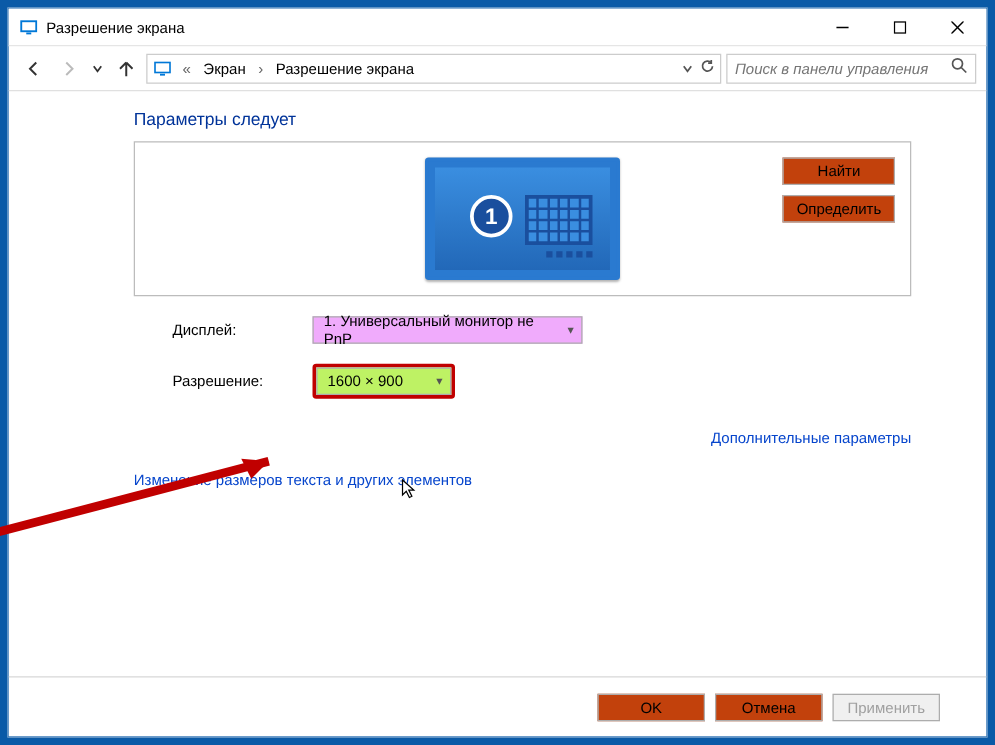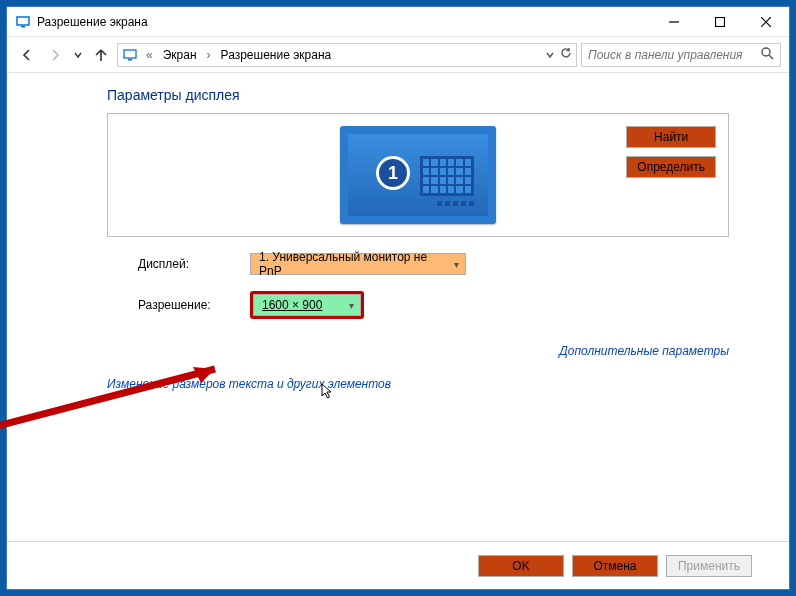--- a/index.html
+++ b/index.html
@@ -73,29 +73,29 @@
   .side-btns { position:absolute; right:12px; top:12px; display:flex; flex-direction:column; gap:8px; }
   .btn {
     min-width: 86px; height: 22px; border: 1px solid #adadad; background: #c2410c;
     font-size: 12px; display:flex; align-items:center; justify-content:center; padding: 0 10px;
     cursor: default;
   }
   .btn.disabled { color:#a0a0a0; background:#f0f0f0; }
   .form-row { display:flex; align-items:center; margin-top: 16px; font-size:12px; }
   .form-row .lbl { width: 112px; margin-left: 31px; }
   .select {
-    height: 22px; border: 1px solid #adadad; background: #fdba74; font-size:12px;
+    height: 22px; border: 1px solid #adadad; background: #f0abfc; font-size:12px;
     display:flex; align-items:center; padding: 0 22px 0 8px; position:relative;
   }
   .select .chev { position:absolute; right:6px; top:50%; transform:translateY(-50%); color:#555; font-size:10px; }
   .select.display { width: 216px; }
-  .select.res { width: 108px; background:#86efac;text-decoration:underline; }
+  .select.res { width: 108px; background:#bef264; }
   .res-highlight { border: 3px solid #c00000; border-radius: 3px; display:inline-block; padding:0; }
   .adv-row { text-align:right; margin-top: 22px; }
-  .link { color: #0645cc; font-size:12px; cursor: pointer; font-style: italic; }
+  .link { color: #0645cc; font-size:12px; cursor: pointer; }
   .links-block { margin-top: 18px; display:flex; flex-direction:column; gap:10px; }
   .content-spacer { flex:1; }
   
   .footer {
     border-top: 1px solid #d8d8d8; height: 48px; display:flex; align-items:center; justify-content:flex-end;
     gap: 8px; padding: 0 37px;
   }
   
   .arrow {
     position:absolute; left:-90px; top:276px; width:320px; height:100px; pointer-events:none;
@@ -183,21 +183,21 @@
       <span class="sicon">
         <svg width="13" height="13" viewBox="0 0 13 13">
             <circle cx="5" cy="5" r="4" fill="none" stroke="#555" stroke-width="1.4"></circle>
             <line x1="8" y1="8" x2="12" y2="12" stroke="#555" stroke-width="1.4"></line>
           </svg>
       </span>
     </div>
   </div>
 
   <div class="content">
-    <div class="heading">Параметры дисплея</div>
+    <div class="heading">Параметры следует</div>
 
     <div class="preview-frame">
       <div class="preview-center">
         <div class="monitor">
           <div class="screen">
             <div class="num">1</div>
             <div class="grid">
               <div></div>
                 <div></div>
                 <div></div>

